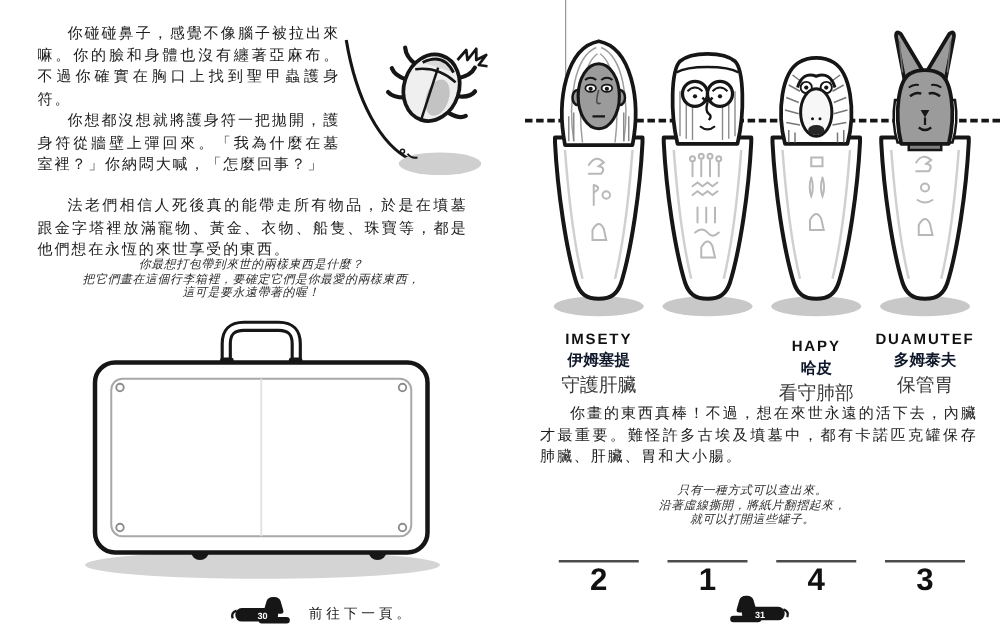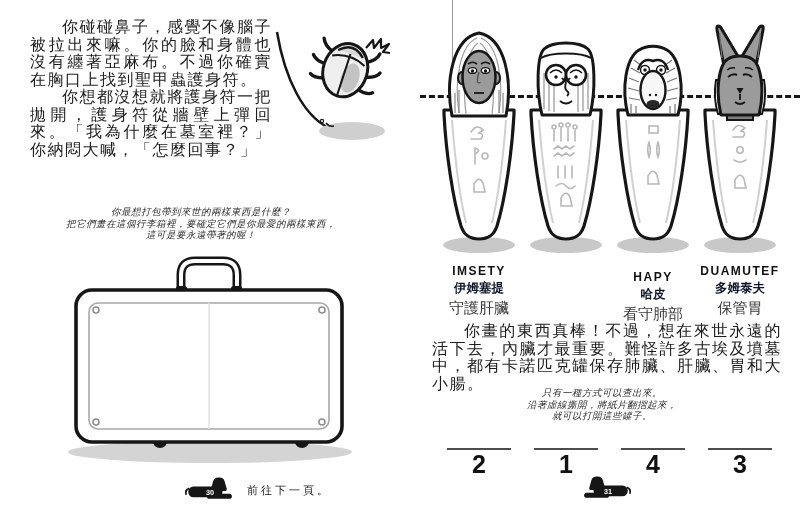--- a/index.html
+++ b/index.html
@@ -2,21 +2,21 @@
 <html><head>
 <meta charset="utf-8">
 <style>
   html,body{margin:0;padding:0;}
   body{
     width:800px;height:512px;background:#ffffff;position:relative;overflow:hidden;
     font-family:"DejaVu Sans","Liberation Sans",sans-serif;color:#1a1a1a;
   }
   .abs{position:absolute;}
   
-  .para{font-size:16px;line-height:17.5px;text-align:justify;margin:0 0 0 0;
+  .para{font-size:12px;line-height:17.5px;text-align:justify;margin:0 0 0 0;
         text-indent:2em;letter-spacing:1.5px;color:#1c1c1c;}
   
   .note{font-size:9.5px;font-style:italic;line-height:11.5px;text-align:center;color:#2c2c2c;letter-spacing:0.5px;}
   
   .jar-label{width:112px;text-align:center;}
   .jar-name-en{font-family:"Liberation Sans",sans-serif;font-weight:bold;font-size:12px;letter-spacing:1.5px;color:#111;}
   .jar-name-zh{font-weight:bold;font-size:12.5px;margin-top:2px;color:#0f172a;}
   .jar-role{font-size:15px;margin-top:2px;color:#3a3a3a;}
   
   .num-col{width:112px;text-align:center;}
@@ -49,20 +49,23 @@
         <path d="M54,34 q-9,-3 -12,-10 M51,48 q-10,0 -14,-5 M54,62 q-9,3 -14,0 M90,34 q9,-5 10,-12 M94,48 q10,-2 12,-8 M92,63 q9,2 13,-2" stroke="#161616" stroke-width="3.4" fill="none" stroke-linecap="round"></path>
         <ellipse cx="72" cy="48" rx="22" ry="27" fill="#efefef" stroke="#161616" stroke-width="3"></ellipse>
         <path d="M59,31 q13,-13 26,0" fill="#d9d9d9" stroke="#161616" stroke-width="2.4"></path>
         <ellipse cx="79" cy="54" rx="9" ry="15" fill="#c3c3c3"></ellipse>
         <path d="M72,31 L72,74" stroke="#161616" stroke-width="2"></path>
         <path d="M55,38 q17,-8 34,0" stroke="#161616" stroke-width="2" fill="none"></path>
       </g>
     </svg>
   </div>
 
+  <div class="abs" style="left:30px;top:156px;width:344px;">
+    <p class="para">法老們相信人死後真的能帶走所有物品，於是在墳墓跟金字塔裡放滿寵物、黃金、衣物、船隻、珠寶等，都是他們想在永恆的來世享受的東西。</p>
+  </div>
 
   <div class="abs" style="left:26px;top:206px;width:350px;">
     <div class="note">你最想打包帶到來世的兩樣東西是什麼？</div>
     <div class="note">把它們畫在這個行李箱裡，要確定它們是你最愛的兩樣東西，</div>
     <div class="note">這可是要永遠帶著的喔！</div>
   </div>
 
   <div class="abs" style="left:58px;top:250px;">
     <svg width="302" height="216" viewBox="0 0 302 216">
       <ellipse cx="152" cy="202" rx="142" ry="11" fill="#d4d4d4"></ellipse>

